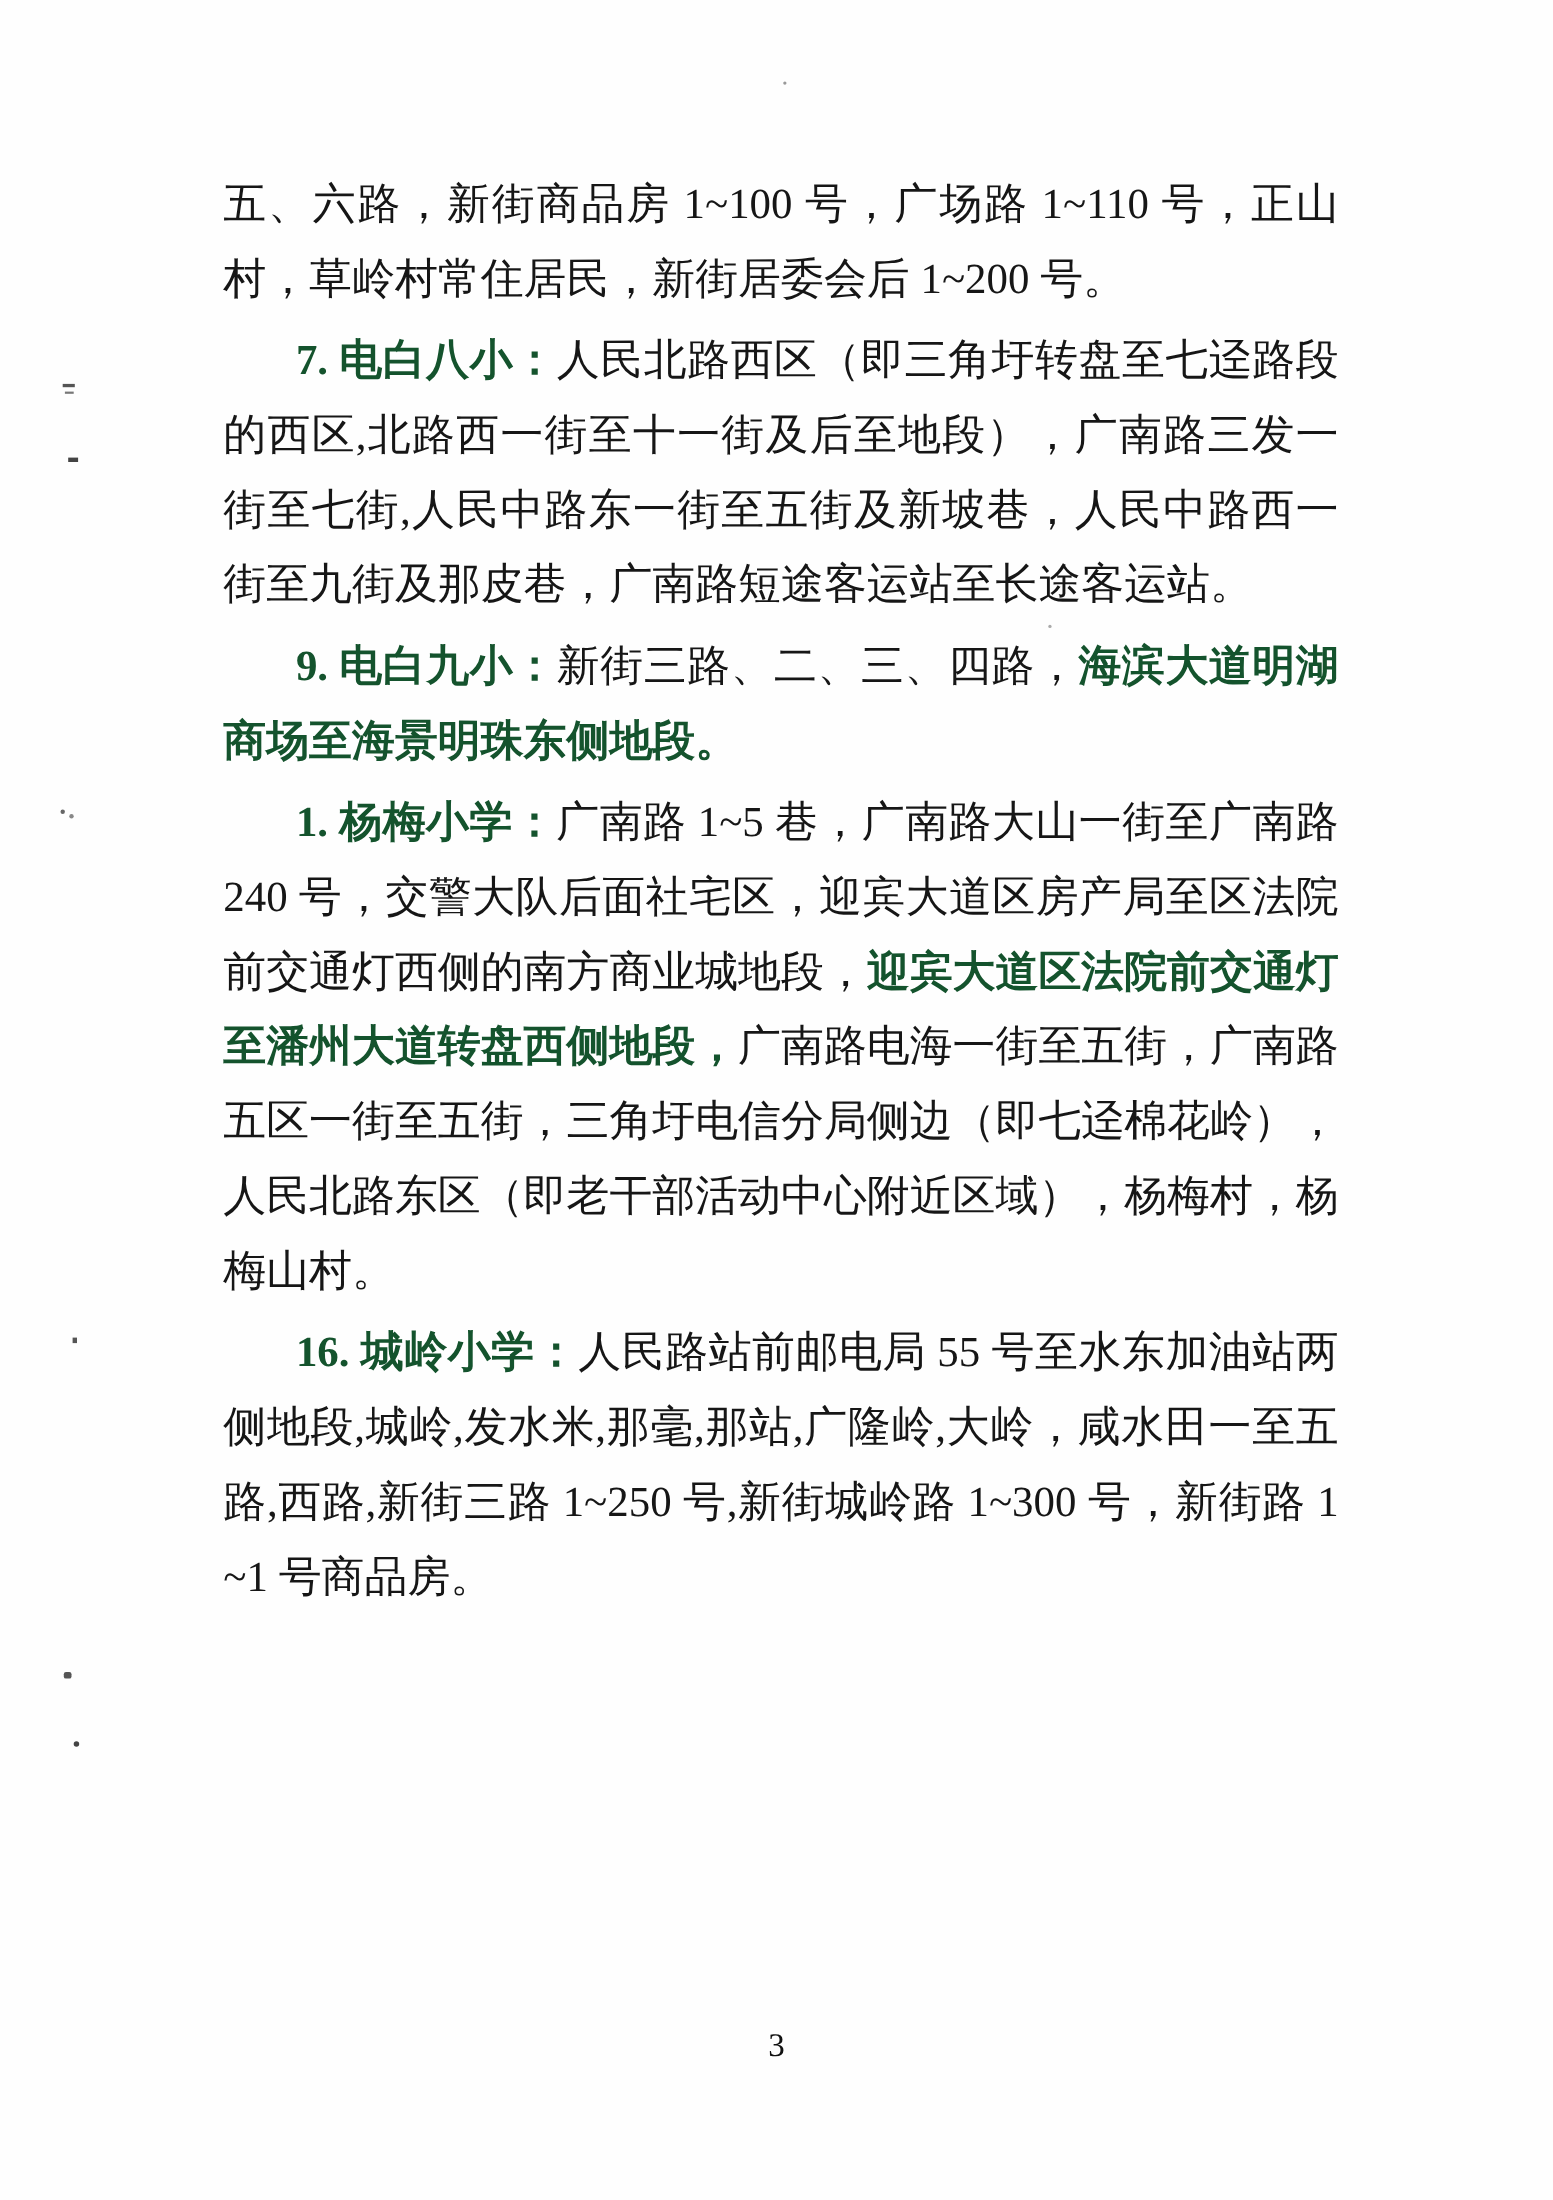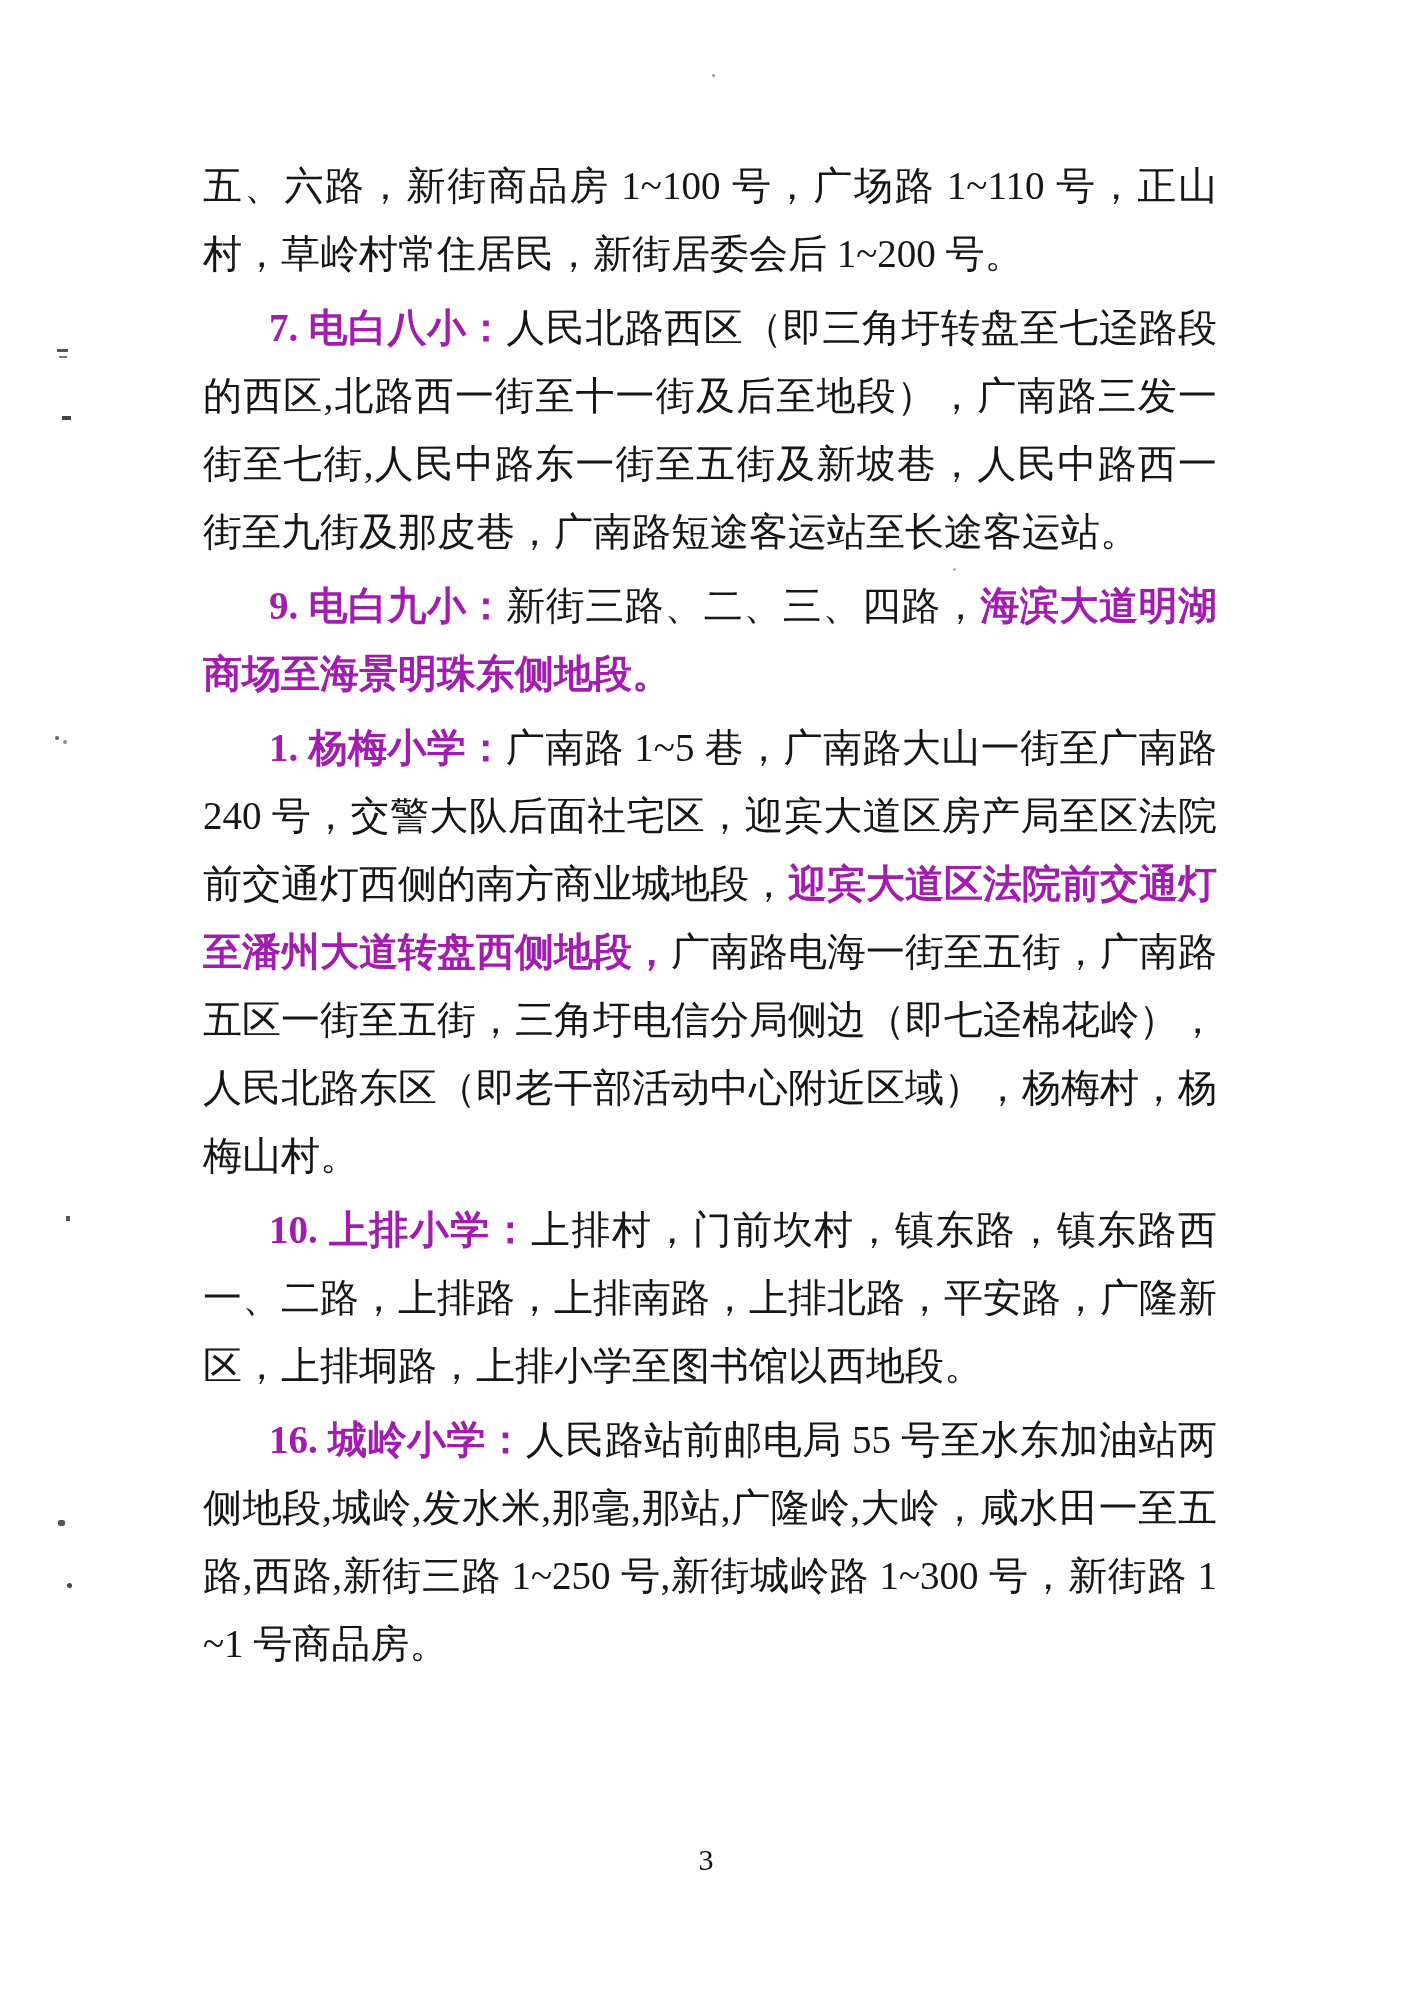--- a/index.html
+++ b/index.html
@@ -38,21 +38,21 @@
   }
   .para.flush {
     text-indent: 0;
   }
   .para.indent {
     margin-top: 6px;
   }
   .seg { color: #161616; }
   .seg.bold {
     font-weight: 700;
-    color: #a21caf;
+    color: #14532d;
   }
   .footer {
     position: absolute;
     left: 0;
     top: 1843px;
     width: 1412px;
     text-align: center;
     font-size: 30px;
     color: #111;
   }
@@ -78,19 +78,18 @@
     <div class="speck round" style="left:67px;  top:1583px; width:5px;  height:5px; background:#444;"></div>
     <div class="speck round" style="left:712px; top:74px;   width:3px;  height:3px; background:#999;"></div>
     <div class="speck round" style="left:953px; top:568px;  width:3px;  height:3px; background:#aaa;"></div>
   </div>
 
   <div class="content">
       <p class="para flush"><span class="seg">五、六路，新街商品房 1~100 号，广场路 1~110 号，正山村，草岭村常住居民，新街居委会后 1~200 号。</span></p>
       <p class="para indent"><span class="seg bold">7. 电白八小：</span><span class="seg">人民北路西区（即三角圩转盘至七迳路段的西区,北路西一街至十一街及后至地段），广南路三发一街至七街,人民中路东一街至五街及新坡巷，人民中路西一街至九街及那皮巷，广南路短途客运站至长途客运站。</span></p>
       <p class="para indent"><span class="seg bold">9. 电白九小：</span><span class="seg">新街三路、二、三、四路，</span><span class="seg bold">海滨大道明湖商场至海景明珠东侧地段。</span></p>
       <p class="para indent"><span class="seg bold">1. 杨梅小学：</span><span class="seg">广南路 1~5 巷，广南路大山一街至广南路 240 号，交警大队后面社宅区，迎宾大道区房产局至区法院前交通灯西侧的南方商业城地段，</span><span class="seg bold">迎宾大道区法院前交通灯至潘州大道转盘西侧地段，</span><span class="seg">广南路电海一街至五街，广南路五区一街至五街，三角圩电信分局侧边（即七迳棉花岭），人民北路东区（即老干部活动中心附近区域），杨梅村，杨梅山村。</span></p>
-      <p class="para indent"><span class="seg bold">10. 上排小学：</span><span class="seg">上排村，门前坎村，镇东路，镇东路西一、二路，上排路，上排南路，上排北路，平安路，广隆新区，上排垌路，上排小学至图书馆以西地段。</span></p>
       <p class="para indent"><span class="seg bold">16. 城岭小学：</span><span class="seg">人民路站前邮电局 55 号至水东加油站两侧地段,城岭,发水米,那毫,那站,广隆岭,大岭，咸水田一至五路,西路,新街三路 1~250 号,新街城岭路 1~300 号，新街路 1~1 号商品房。</span></p>
     </div>
 
   <div class="footer">3</div>
 
 </div>
 
 </body></html>

